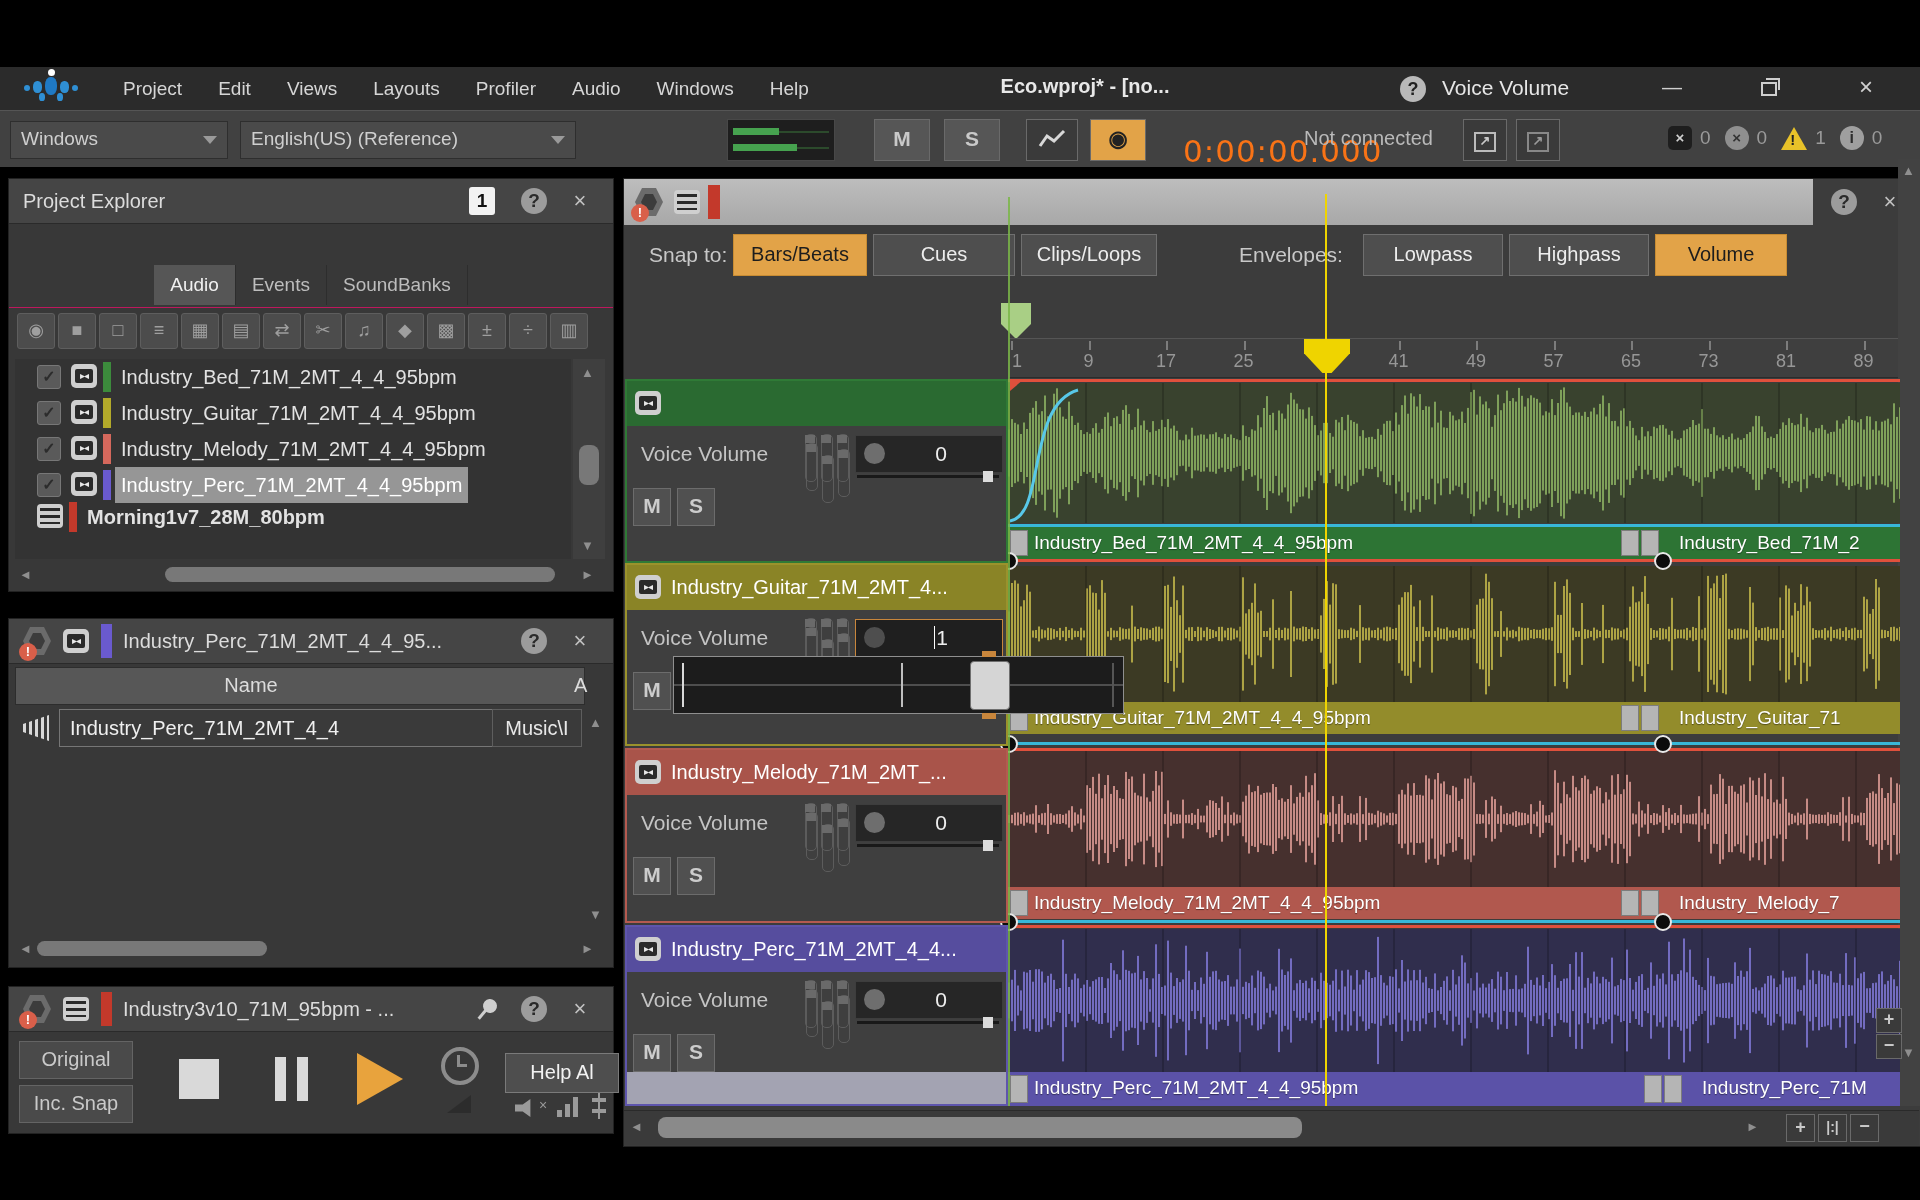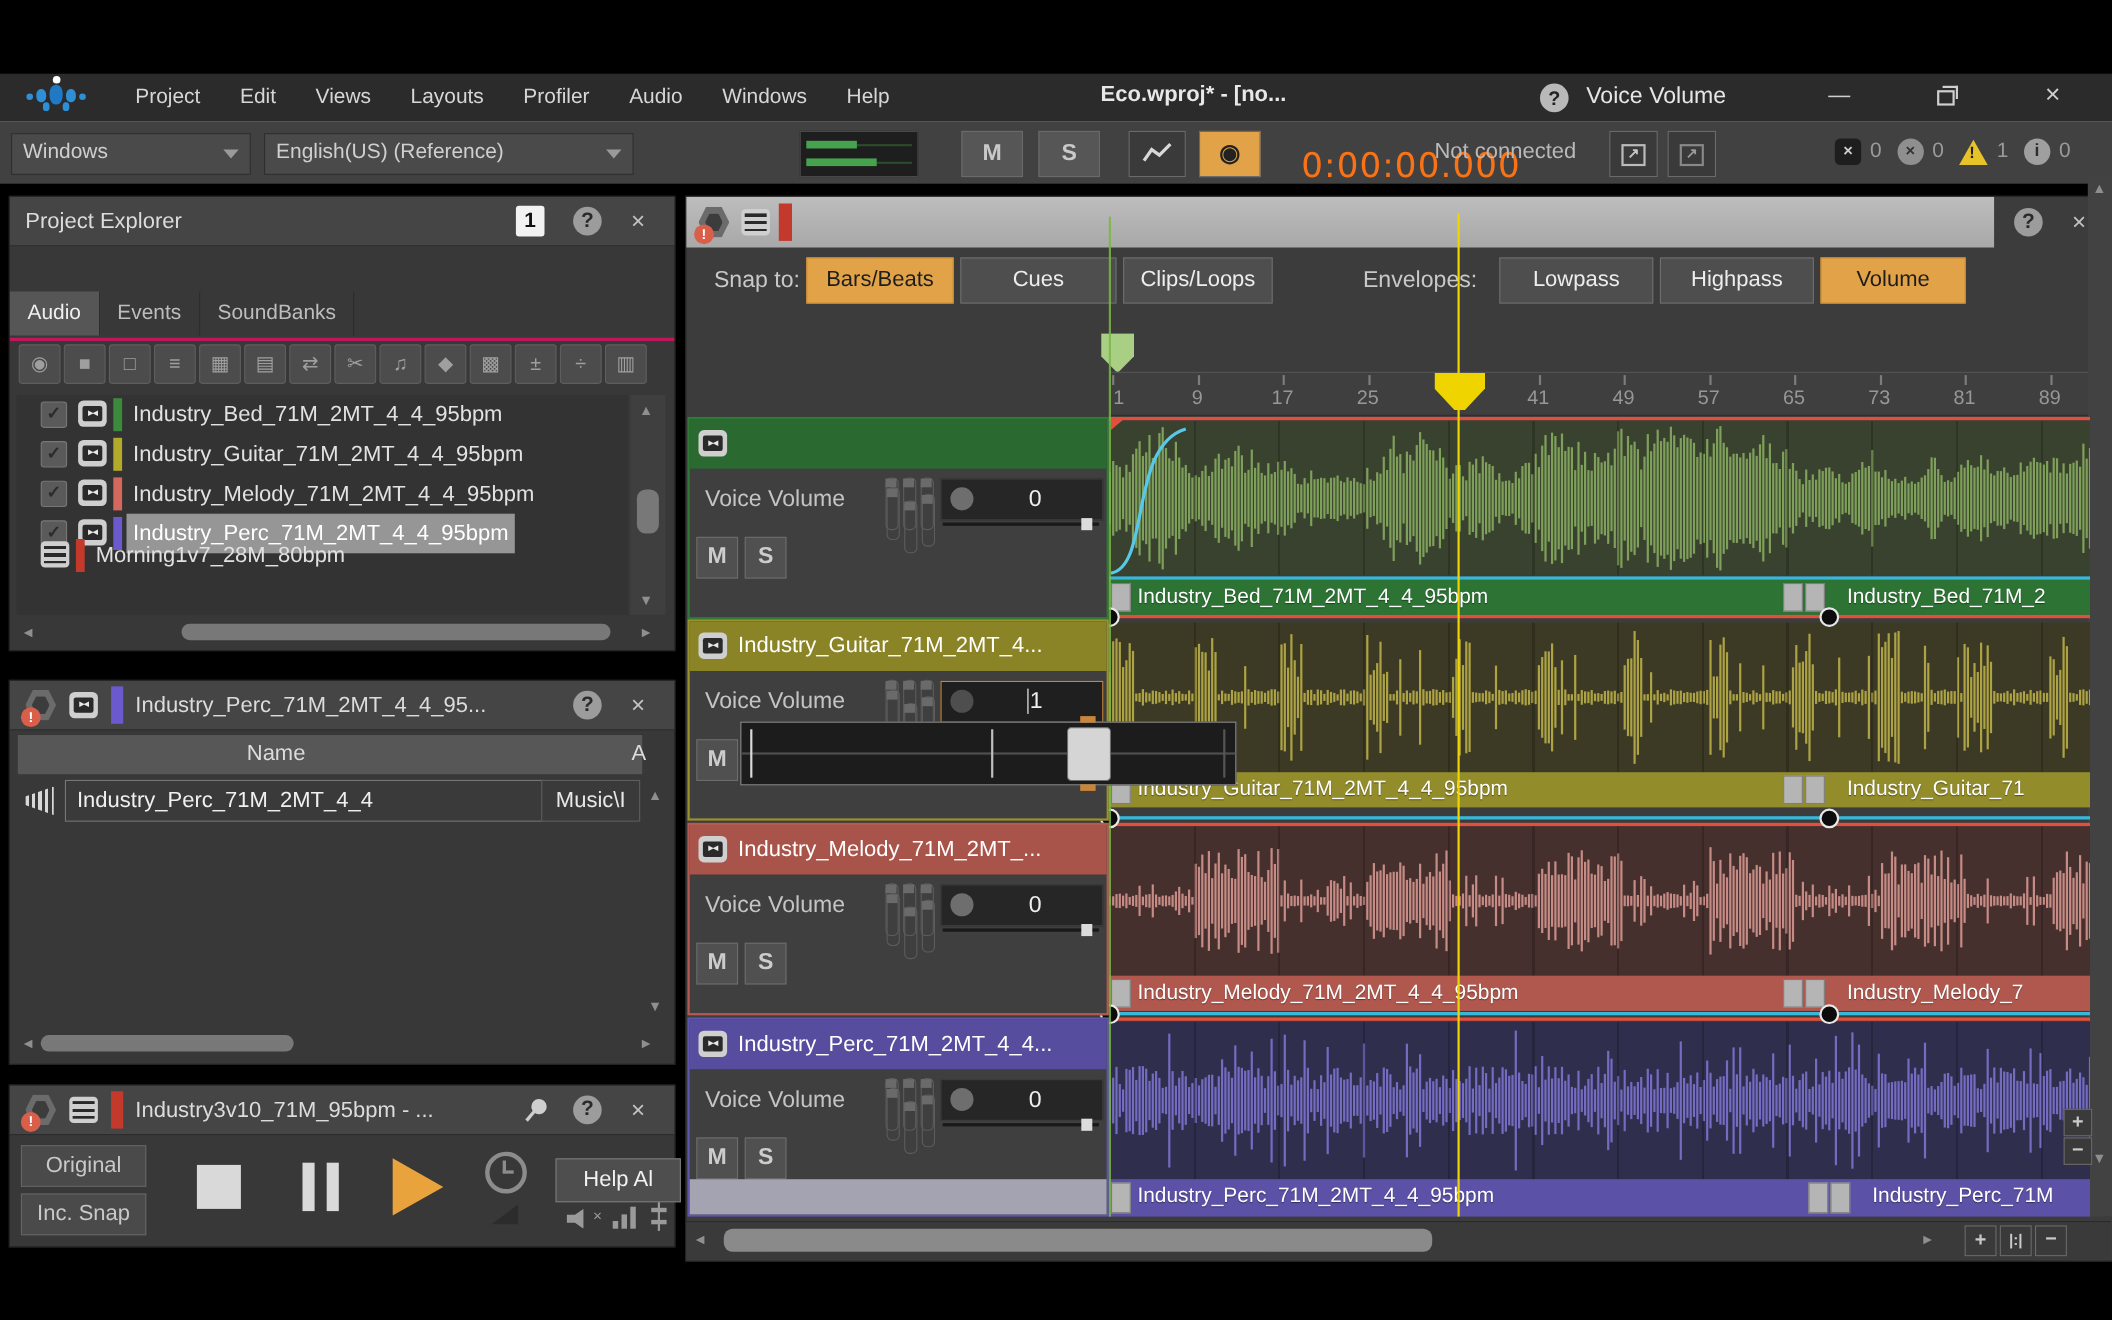--- a/index.html
+++ b/index.html
@@ -161,21 +161,21 @@
   </div>
 
   <div class="abs panel" style="left:8px;top:178px;width:604px;height:412px;">
     <div class="panel-head">
       <div class="abs panel-title" style="left:14px;">Project Explorer</div>
       <div class="abs" style="left:460px;top:8px;width:26px;height:28px;background:#f2f2f2;color:#111;
            font-size:19px;font-weight:bold;text-align:center;line-height:28px;border-radius:3px;">1</div>
       <div class="abs qbtn" style="left:512px;top:9px;">?</div>
       <div class="abs xbtn" style="left:556px;top:7px;">×</div>
     </div>
-    <div class="abs" style="left:0;top:86px;right:0;height:42px;border-bottom:3px solid #be185d;" id="pe-tabs-main"><span class="tab active">Audio</span><span class="tab ">Events</span><span class="tab ">SoundBanks</span></div>
+    <div class="abs" style="left:0;top:86px;right:0;height:42px;border-bottom:1px solid #be185d;text-align:center;" id="pe-tabs-main"><span class="tab active">Audio</span><span class="tab ">Events</span><span class="tab ">SoundBanks</span></div>
     <div class="abs" style="left:8px;top:134px;right:8px;height:40px;" id="pe-tool-icons"><span class="tool-ic">◉</span><span class="tool-ic">■</span><span class="tool-ic">□</span><span class="tool-ic">≡</span><span class="tool-ic">▦</span><span class="tool-ic">▤</span><span class="tool-ic">⇄</span><span class="tool-ic">✂</span><span class="tool-ic">♫</span><span class="tool-ic">◆</span><span class="tool-ic">▩</span><span class="tool-ic">±</span><span class="tool-ic">÷</span><span class="tool-ic">▥</span></div>
     <div class="abs" style="left:6px;top:180px;width:556px;height:200px;background:#333;" id="pe-tree">
         <div class="tree-row" style="left:0;top:0px;width:556px;">
     <span class="cb" style="left:22px;">✓</span>
           <span class="clip-ic" style="left:56px;">
             <i>▸◂</i>
           </span>
     <span class="colorbar" style="left:88px;background:#3c8b3c;"></span>
     <span class="abs" style="left:100px;top:0;padding:0 6px;">Industry_Bed_71M_2MT_4_4_95bpm</span>
   </div>
@@ -196,21 +196,21 @@
     <span class="abs" style="left:100px;top:0;padding:0 6px;">Industry_Melody_71M_2MT_4_4_95bpm</span>
   </div>
         <div class="tree-row" style="left:0;top:108px;width:556px;">
     <span class="cb" style="left:22px;">✓</span>
           <span class="clip-ic" style="left:56px;">
             <i>▸◂</i>
           </span>
     <span class="colorbar" style="left:88px;background:#6a5ace;"></span>
     <span class="abs" style="left:100px;top:0;padding:0 6px;background:#969696;color:#fff;">Industry_Perc_71M_2MT_4_4_95bpm</span>
   </div>
-        <div class="tree-row" style="left:0;top:128px;width:556px;">
+        <div class="tree-row" style="left:0;top:140px;width:556px;font-weight:bold;">
     <span class="seg-ic" style="left:22px;">
             <i></i>
           </span>
     <span class="colorbar" style="left:54px;background:#c3392b;"></span>
     <span class="abs" style="left:66px;top:0;padding:0 6px;">Morning1v7_28M_80bpm</span>
   </div>
       </div>
 
     <div class="abs" style="left:564px;top:180px;width:32px;height:200px;background:#3f3f3f;">
       <div class="abs scroll-arrow" style="left:8px;top:6px;">▲</div>

